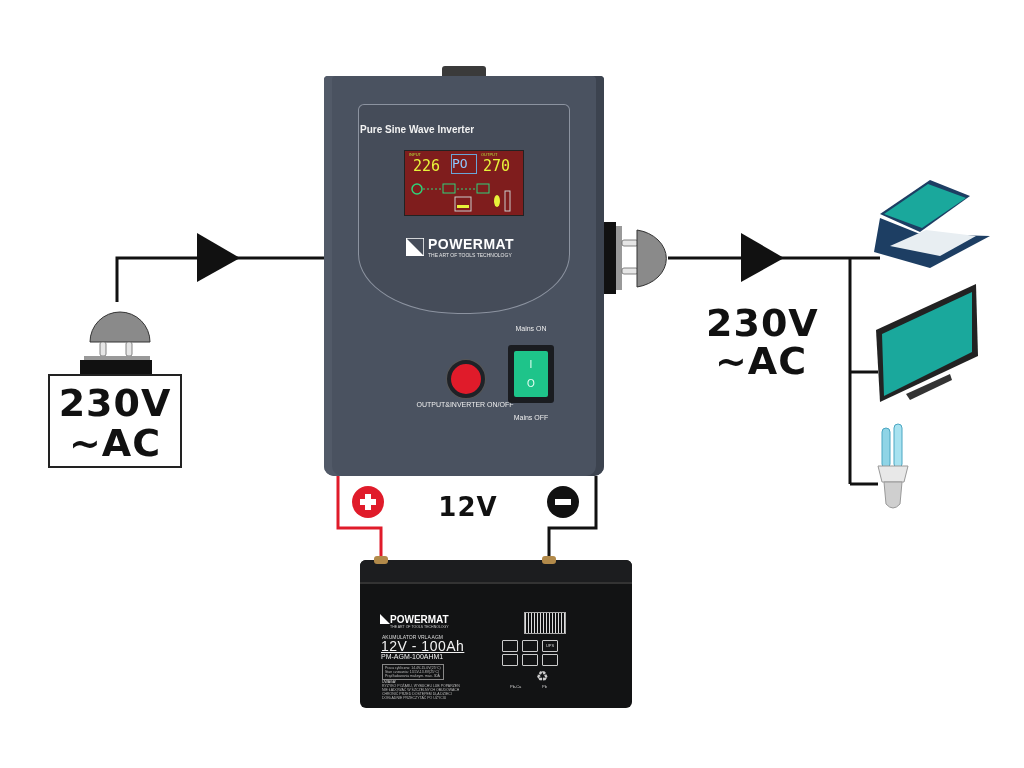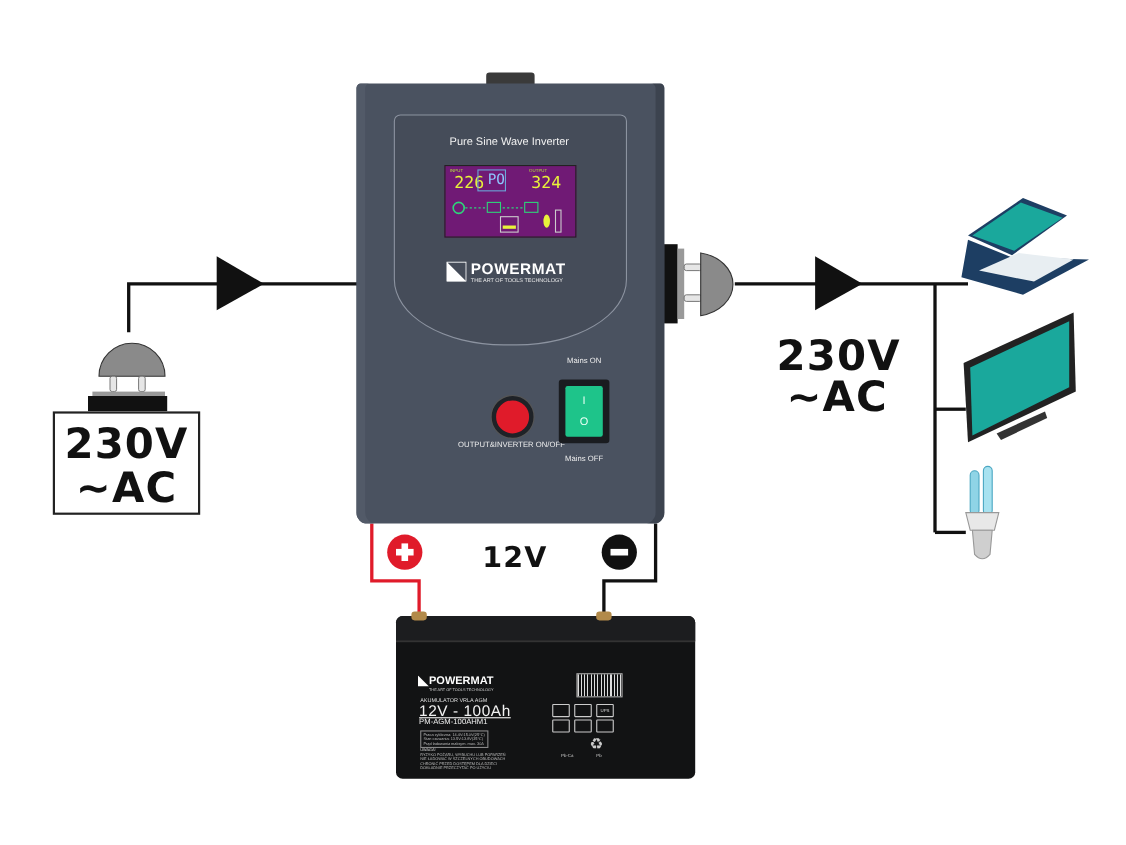--- a/index.html
+++ b/index.html
@@ -3,25 +3,25 @@
 <meta charset="utf-8">
 <style>
   html,body{margin:0;padding:0;background:#ffffff;}
   body{width:1024px;height:768px;position:relative;overflow:hidden;font-family:"Liberation Sans",sans-serif;}
   .abs{position:absolute;}
   .big-label{font-family:"DejaVu Sans",sans-serif;font-weight:bold;color:#111;text-align:center;line-height:1;letter-spacing:1px;}
   
   #inverter{left:324px;top:76px;width:280px;height:400px;background:#4a5260;border-radius:4px 4px 10px 10px;box-shadow:inset -8px 0 0 #3c434f, inset 8px 0 0 #525a68;}
   #inverter-top-connector{left:442px;top:66px;width:44px;height:14px;background:#3a3a3a;border-radius:3px 3px 0 0;}
   #front-panel{left:358px;top:104px;width:210px;height:208px;background:#454c59;border:1px solid #8c93a0;border-radius:6px 6px 100px 100px / 6px 6px 60px 60px;}
-  #panel-title{left:360px;top:124px;width:206px;text-align:center;color:#f2f2f2;font-weight:normal;font-size:10px;}
-  #lcd{left:404px;top:150px;width:118px;height:64px;background:#701a75;border:1px solid #222;}
+  #panel-title{left:360px;top:124px;width:206px;text-align:left;color:#f2f2f2;font-weight:bold;font-size:10px;}
+  #lcd{left:404px;top:150px;width:118px;height:64px;background:#7f1d1d;border:1px solid #222;}
   .lcd-digits{position:absolute;top:6px;font-family:"DejaVu Sans Mono",monospace;font-size:15px;color:#e8f23a;}
   #lcd-in-label,#lcd-out-label{position:absolute;top:1px;font-size:4px;color:#b4e83a;}
-  #lcd-mode{position:absolute;left:29px;top:3px;width:24px;height:18px;border:1px solid #6aa6d8;color:#8ec8ff;font-family:"DejaVu Sans Mono",monospace;font-size:13px;text-align:right;line-height:18px;}
+  #lcd-mode{position:absolute;left:46px;top:3px;width:24px;height:18px;border:1px solid #6aa6d8;color:#8ec8ff;font-family:"DejaVu Sans Mono",monospace;font-size:13px;text-align:left;line-height:18px;}
   #brand-block{left:406px;top:236px;width:130px;height:30px;}
   #brand-name{position:absolute;left:22px;top:0;color:#fff;font-weight:bold;font-size:14px;letter-spacing:0.5px;}
   #brand-tagline{position:absolute;left:22px;top:16px;color:#e8e8e8;font-size:5px;white-space:nowrap;}
   #brand-logo{position:absolute;left:0;top:2px;width:18px;height:18px;}
   #power-button{left:447px;top:360px;width:30px;height:30px;border-radius:50%;background:#e01b2a;border:4px solid #1f2227;box-shadow:0 0 0 1px #555;}
   #power-label{left:410px;top:400px;width:110px;text-align:center;color:#eee;font-size:7px;line-height:9px;}
   #mains-switch{left:508px;top:345px;width:46px;height:58px;background:#1a1c20;border-radius:3px;}
   #mains-rocker{position:absolute;left:6px;top:6px;width:34px;height:46px;background:#1ec48a;border-radius:2px;color:#e8fff4;font-size:10px;text-align:center;}
   #mains-on-label{left:506px;top:325px;width:50px;text-align:center;color:#eee;font-size:7px;}
   #mains-off-label{left:506px;top:414px;width:50px;text-align:center;color:#eee;font-size:7px;}
@@ -116,21 +116,21 @@
 <div class="abs" id="inverter-top-connector"></div>
 <div class="abs" id="inverter"></div>
 <div class="abs" id="front-panel"></div>
 <div class="abs" id="panel-title">Pure Sine Wave Inverter</div>
 
 <div class="abs" id="lcd">
   <span id="lcd-in-label" style="left:4px">INPUT</span>
   <span class="lcd-digits" style="left:8px">226</span>
   <span id="lcd-mode">PO</span>
   <span id="lcd-out-label" style="left:76px">OUTPUT</span>
-  <span class="lcd-digits" style="left:78px">324</span>
+  <span class="lcd-digits" style="left:78px">270</span>
   <svg style="position:absolute;left:0;top:28px" width="118" height="36">
     <circle cx="12" cy="10" r="5" fill="none" stroke="#2ed47a" stroke-width="1.5"></circle>
     <line x1="18" y1="10" x2="36" y2="10" stroke="#2ed47a" stroke-dasharray="2,2"></line>
     <rect x="38" y="5" width="12" height="9" fill="none" stroke="#2ed47a"></rect>
     <line x1="52" y1="10" x2="70" y2="10" stroke="#2ed47a" stroke-dasharray="2,2"></line>
     <rect x="72" y="5" width="12" height="9" fill="none" stroke="#2ed47a"></rect>
     <rect x="50" y="18" width="16" height="14" fill="none" stroke="#ccc"></rect>
     <rect x="52" y="26" width="12" height="3" fill="#e8f23a"></rect>
     <ellipse cx="92" cy="22" rx="3" ry="6" fill="#e8f23a"></ellipse>
     <rect x="100" y="12" width="5" height="20" fill="none" stroke="#ccc"></rect>

